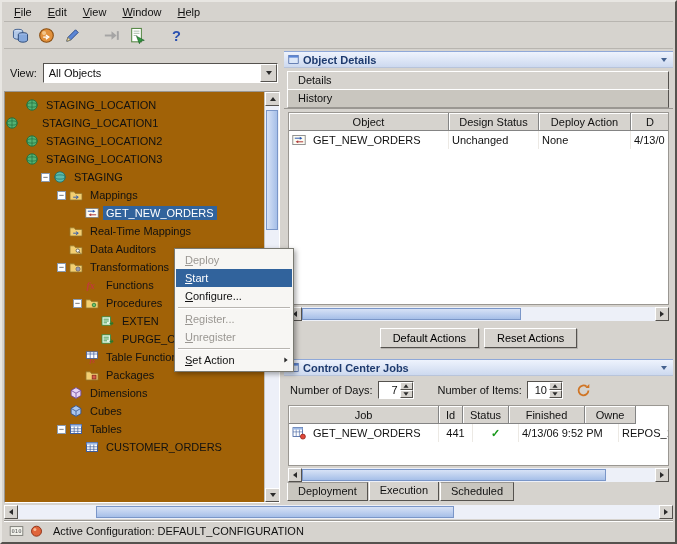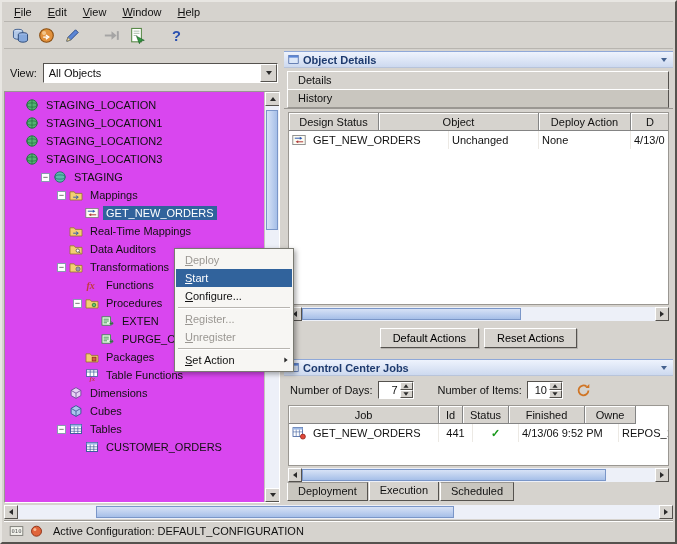--- a/index.html
+++ b/index.html
@@ -24,21 +24,21 @@
 .tb-icon svg{width:17px;height:17px;display:block;}
 .tb-gap{width:12px;}
 
 .main{flex:1;display:flex;padding:2px;overflow:hidden;}
 .left-panel{width:276px;display:flex;flex-direction:column;min-width:0;}
 .view-row{display:flex;align-items:center;gap:6px;padding:12px 2px 8px 6px;}
 .combo{flex:1;height:20px;border:1px solid;border-color:#55524e #fff #fff #55524e;background:#fff;display:flex;align-items:center;padding-left:5px;}
 .combo-text{flex:1;}
 .combo-btn{width:17px;height:18px;background:#d6d3ce;border:1px solid;border-color:#fff #55524e #55524e #fff;display:flex;align-items:center;justify-content:center;}
 .tree-wrap{flex:1;display:flex;border:1px solid;border-color:#9a9792 #fff #fff #9a9792;background:#fff;overflow:hidden;}
-.tree{flex:1;padding-top:4px;overflow:hidden;background:#d946ef;}
+.tree{flex:1;padding-top:4px;overflow:hidden;background:#a16207;}
 .tree-row{height:18px;display:flex;align-items:center;white-space:nowrap;}
 .expander{width:9px;height:9px;flex:0 0 9px;border:1px solid #8a9ab0;background:#fff;font-size:9px;line-height:7px;text-align:center;margin-right:3px;color:#333;}
 .expander-sp{width:12px;flex:0 0 12px;}
 .tree-icon{width:15px;height:14px;margin-right:3px;display:inline-flex;align-items:center;flex:0 0 15px;}
 .tree-icon svg{width:14px;height:14px;display:block;}
 .tree-label{padding:1px 3px;}
 .tree-label.selected{background:#31639c;color:#fff;}
 
 .vscroll{width:15px;display:flex;flex-direction:column;border-left:1px solid #c6c3be;background:#edf0f8;}
 .sb-btn{width:15px;height:14px;flex:0 0 14px;background:#d6d3ce;border:1px solid;border-color:#fff #55524e #55524e #fff;display:flex;align-items:center;justify-content:center;}
@@ -189,21 +189,21 @@
             <div class="tree-row" style="padding-left: 20px;">
               <span class="tree-icon">
                 <svg xmlns="http://www.w3.org/2000/svg" width="14" height="14" viewBox="0 0 14 14">
                   <circle cx="7" cy="7" r="5.2" fill="#54b273" stroke="#1f6e3c" stroke-width="0.9"></circle>
                   <ellipse cx="7" cy="7" rx="5.2" ry="2.1" fill="none" stroke="#1f6e3c" stroke-width="0.7"></ellipse>
                   <path d="M7 1.8v10.4" stroke="#1f6e3c" stroke-width="0.7"></path>
                 </svg>
               </span>
               <span class="tree-label">STAGING_LOCATION</span>
             </div>
-            <div class="tree-row" style="padding-left: 20px;">
+            <div class="tree-row" style=" gap: 16px;">
               <span class="tree-icon">
                 <svg xmlns="http://www.w3.org/2000/svg" width="14" height="14" viewBox="0 0 14 14">
                   <circle cx="7" cy="7" r="5.2" fill="#54b273" stroke="#1f6e3c" stroke-width="0.9"></circle>
                   <ellipse cx="7" cy="7" rx="5.2" ry="2.1" fill="none" stroke="#1f6e3c" stroke-width="0.7"></ellipse>
                   <path d="M7 1.8v10.4" stroke="#1f6e3c" stroke-width="0.7"></path>
                 </svg>
               </span>
               <span class="tree-label">STAGING_LOCATION1</span>
             </div>
             <div class="tree-row" style="padding-left: 20px;">
@@ -329,36 +329,36 @@
                   <path d="M2.6 5.2h5.2M2.6 7h5.2M2.6 8.8h3.4" stroke="#2f8a3f" stroke-width="0.8"></path>
                   <path d="M8.6 9.4h3M10.2 7.8l2 1.6-2 1.6" fill="none" stroke="#1f7a2f" stroke-width="1"></path>
                 </svg>
               </span>
               <span class="tree-label">PURGE_ORD_ITM_SUB1</span>
             </div>
             <div class="tree-row" style="padding-left: 68px;">
               <span class="expander-sp"></span>
               <span class="tree-icon">
                 <svg xmlns="http://www.w3.org/2000/svg" width="14" height="14" viewBox="0 0 14 14">
-                  <path d="M1 3.8h4.2L6.4 5.4H13V12H1z" fill="#f3cf72" stroke="#96772b" stroke-width="0.8"></path>
-                  <rect x="7.2" y="7.2" width="3.8" height="3.8" fill="#d65c4a" stroke="#8a2a1c" stroke-width="0.8"></rect>
-                </svg>
-              </span>
-              <span class="tree-label">Packages</span>
-            </div>
-            <div class="tree-row" style="padding-left: 68px;">
-              <span class="expander-sp"></span>
-              <span class="tree-icon">
-                <svg xmlns="http://www.w3.org/2000/svg" width="14" height="14" viewBox="0 0 14 14">
                   <rect x="1.5" y="1.8" width="11" height="6.6" fill="#fff" stroke="#3f5e9e" stroke-width="0.8"></rect>
                   <path d="M1.5 4h11M5.2 1.8v6.6M8.8 1.8v6.6" stroke="#3f5e9e" stroke-width="0.7"></path>
                   <text x="4.6" y="13" font-size="6.5" font-style="italic" font-weight="bold" fill="#c23a3a" font-family="serif">fx</text>
                 </svg>
               </span>
               <span class="tree-label">Table Functions</span>
+            </div>
+            <div class="tree-row" style="padding-left: 68px;">
+              <span class="expander-sp"></span>
+              <span class="tree-icon">
+                <svg xmlns="http://www.w3.org/2000/svg" width="14" height="14" viewBox="0 0 14 14">
+                  <path d="M1 3.8h4.2L6.4 5.4H13V12H1z" fill="#f3cf72" stroke="#96772b" stroke-width="0.8"></path>
+                  <rect x="7.2" y="7.2" width="3.8" height="3.8" fill="#d65c4a" stroke="#8a2a1c" stroke-width="0.8"></rect>
+                </svg>
+              </span>
+              <span class="tree-label">Packages</span>
             </div>
             <div class="tree-row" style="padding-left: 52px;">
               <span class="expander-sp"></span>
               <span class="tree-icon">
                 <svg xmlns="http://www.w3.org/2000/svg" width="14" height="14" viewBox="0 0 14 14">
                   <path d="M7 1.6l4.9 2.8v5.2L7 12.4 2.1 9.6V4.4z" fill="#e6d4f4" stroke="#70499a" stroke-width="0.9"></path>
                   <path d="M2.1 4.4L7 7.2l4.9-2.8M7 7.2v5.2" fill="none" stroke="#70499a" stroke-width="0.8"></path>
                 </svg>
               </span>
               <span class="tree-label">Dimensions</span>
@@ -425,22 +425,22 @@
           <span class="panel-collapse">
               <span class="tri-down small"></span>
             </span>
         </div>
         <div class="tabs" id="od-tabs">
             <div class="tab active">Details</div>
             <div class="tab">History</div>
           </div>
         <div class="dtable" id="od-table">
             <div class="trow thead">
+              <div class="th" style="width: 160px;">Object</div>
               <div class="th" style="width: 90px;">Design Status</div>
-              <div class="th" style="width: 160px;">Object</div>
               <div class="th" style="width: 92px;">Deploy Action</div>
               <div class="th" style="width: 39px;">D</div>
             </div>
             <div class="trow drow">
               <div class="td" style="width: 160px;">
                 <span class="tree-icon">
                   <svg xmlns="http://www.w3.org/2000/svg" width="14" height="14" viewBox="0 0 14 14">
                     <rect x="0.8" y="2.4" width="12.4" height="9.2" fill="#fdfdf4" stroke="#7a7a7a" stroke-width="0.8"></rect>
                     <path d="M2.8 5.2h5.4" stroke="#2a57b0" stroke-width="1"></path>
                     <path d="M7.8 3.7l2.6 1.5-2.6 1.5z" fill="#2a57b0"></path>

